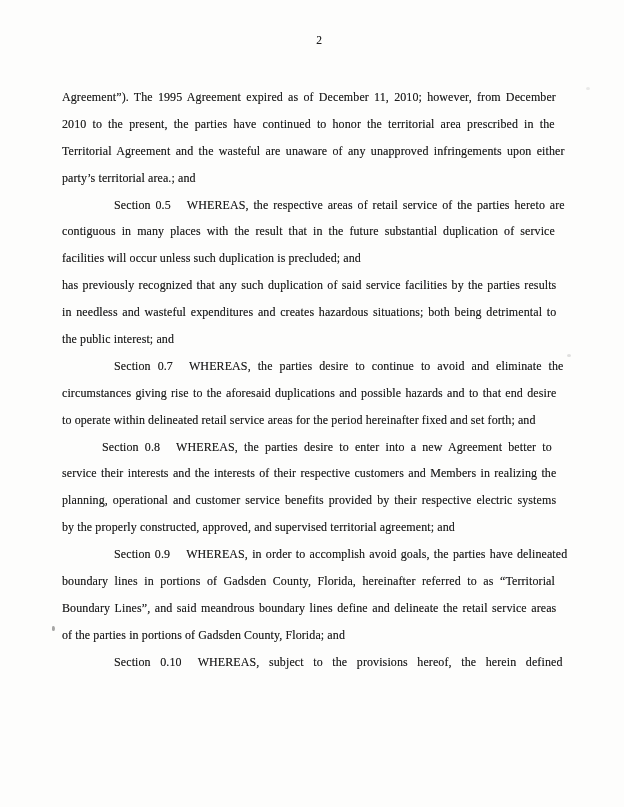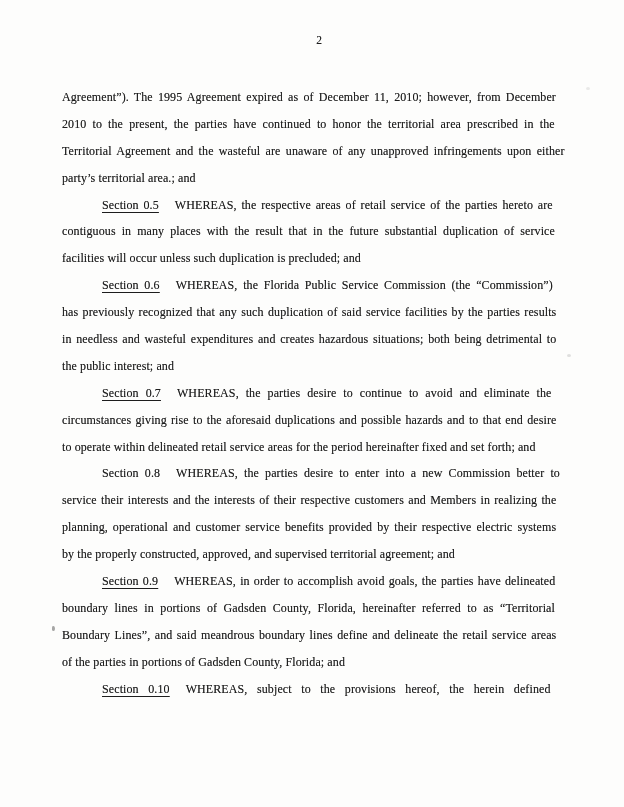--- a/index.html
+++ b/index.html
@@ -28,23 +28,23 @@
     line-height: 26.9px;
     font-size: 12px;
     white-space: nowrap;
     letter-spacing: 0.1px;
     text-shadow: 0 0 0.35px rgba(45,45,45,0.55);
   }
 
   .doc-line.indented { padding-left: 40px; }
 
   .sec-heading.underlined {
-    text-decoration: underline;
     text-decoration-thickness: 1px;
     text-underline-offset: 3px;
+    margin-left: 12px;
   }
 
   .heading-gap {
     display: inline-block;
     width: 16px;
     height: 1px;
   }
 
   .page-number-line {
     margin-top: 26.9px;
@@ -67,28 +67,27 @@
 
 <div class="page" style="background: rgb(253, 253, 252); color: rgb(29, 29, 29);">
   <div class="text-block" id="text-block">
       <div class="doc-line justify"><span class="line-inner" style="word-spacing: 2.07682px;"><span>Agreement”). The 1995 Agreement expired as of December 11, 2010; however, from December</span></span></div>
       <div class="doc-line justify"><span class="line-inner" style="word-spacing: 2.97812px;"><span>2010 to the present, the parties have continued to honor the territorial area prescribed in the</span></span></div>
       <div class="doc-line justify"><span class="line-inner" style="word-spacing: 2.1862px;"><span>Territorial Agreement and the wasteful are unaware of any unapproved infringements upon either</span></span></div>
       <div class="doc-line"><span class="line-inner"><span>party’s territorial area.; and</span></span></div>
       <div class="doc-line indented justify"><span class="line-inner" style="word-spacing: 1.71094px;"><span class="sec-heading underlined">Section 0.5</span><span class="heading-gap"></span><span>WHEREAS, the respective areas of retail service of the parties hereto are</span></span></div>
       <div class="doc-line justify"><span class="line-inner" style="word-spacing: 2.87388px;"><span>contiguous in many places with the result that in the future substantial duplication of service</span></span></div>
       <div class="doc-line"><span class="line-inner"><span>facilities will occur unless such duplication is precluded; and</span></span></div>
-      <div class="doc-line indented justify"><span class="line-inner" style="word-spacing: 2.57227px;"><span class="sec-heading underlined">Section 0.6</span><span class="heading-gap"></span><span>WHEREAS, the Florida Public Service Commission (the “Commission”)</span></span></div>
       <div class="doc-line justify"><span class="line-inner" style="word-spacing: 1.21987px; margin-top: 7px;"><span>has previously recognized that any such duplication of said service facilities by the parties results</span></span></div>
       <div class="doc-line justify"><span class="line-inner" style="word-spacing: 1.5612px; margin-top: 24px;"><span>in needless and wasteful expenditures and creates hazardous situations; both being detrimental to</span></span></div>
       <div class="doc-line"><span class="line-inner"><span>the public interest; and</span></span></div>
       <div class="doc-line indented justify"><span class="line-inner" style="word-spacing: 3.83523px;"><span class="sec-heading underlined">Section 0.7</span><span class="heading-gap"></span><span>WHEREAS, the parties desire to continue to avoid and eliminate the</span></span></div>
       <div class="doc-line justify"><span class="line-inner" style="word-spacing: 1.14397px;"><span>circumstances giving rise to the aforesaid duplications and possible hazards and to that end desire</span></span></div>
       <div class="doc-line"><span class="line-inner"><span>to operate within delineated retail service areas for the period hereinafter fixed and set forth; and</span></span></div>
-      <div class="doc-line indented justify"><span class="line-inner" style="word-spacing: 3.01172px;"><span class="sec-heading">Section 0.8</span><span class="heading-gap"></span><span>WHEREAS, the parties desire to enter into a new Commission better to</span></span></div>
+      <div class="doc-line indented justify"><span class="line-inner" style="word-spacing: 3.01172px;"><span class="sec-heading">Section 0.8</span><span class="heading-gap"></span><span>WHEREAS, the parties desire to enter into a new Agreement better to</span></span></div>
       <div class="doc-line justify"><span class="line-inner" style="word-spacing: 1.18304px;"><span>service their interests and the interests of their respective customers and Members in realizing the</span></span></div>
       <div class="doc-line justify"><span class="line-inner" style="word-spacing: 1.875px;"><span>planning, operational and customer service benefits provided by their respective electric systems</span></span></div>
       <div class="doc-line"><span class="line-inner"><span>by the properly constructed, approved, and supervised territorial agreement; and</span></span></div>
       <div class="doc-line indented justify"><span class="line-inner" style="word-spacing: 1.07244px;"><span class="sec-heading underlined">Section 0.9</span><span class="heading-gap"></span><span>WHEREAS, in order to accomplish avoid goals, the parties have delineated</span></span></div>
       <div class="doc-line justify"><span class="line-inner" style="word-spacing: 3.38672px;"><span>boundary lines in portions of Gadsden County, Florida, hereinafter referred to as “Territorial</span></span></div>
       <div class="doc-line justify"><span class="line-inner" style="word-spacing: 1.35457px; margin-top: 16px;"><span>Boundary Lines”, and said meandrous boundary lines define and delineate the retail service areas</span></span></div>
       <div class="doc-line"><span class="line-inner"><span>of the parties in portions of Gadsden County, Florida; and</span></span></div>
       <div class="doc-line indented justify"><span class="line-inner" style="word-spacing: 6.43924px;"><span class="sec-heading underlined">Section 0.10</span><span class="heading-gap"></span><span>WHEREAS, subject to the provisions hereof, the herein defined</span></span></div>
     </div>
   <div class="page-number-line" id="page-number-line">2</div>

